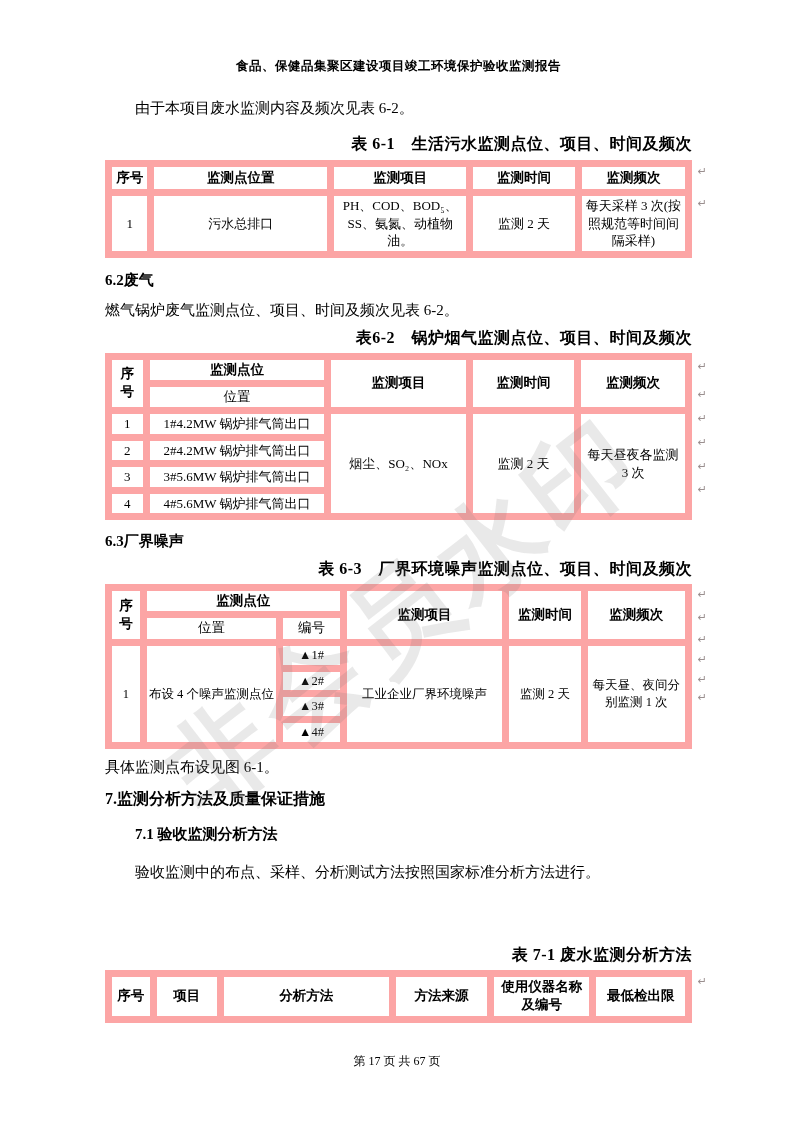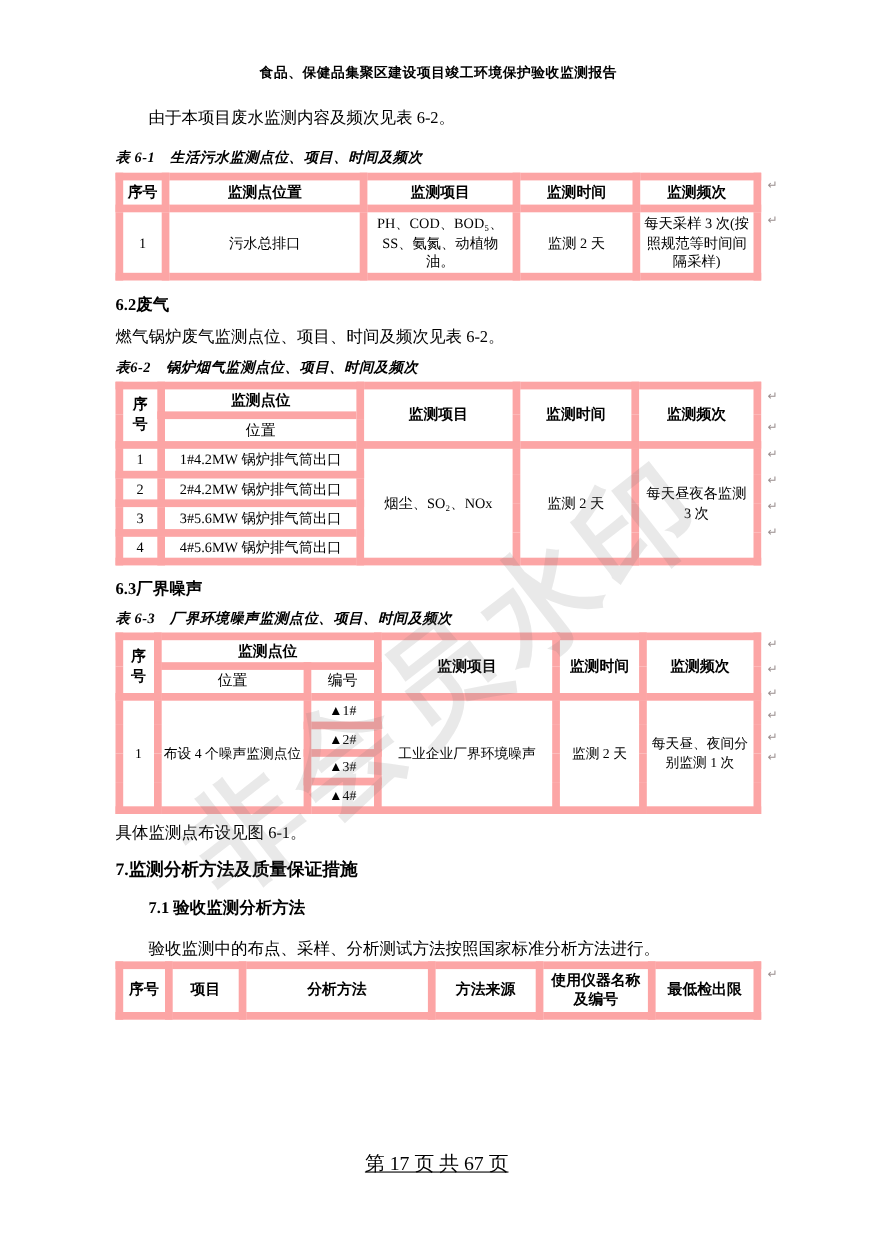--- a/index.html
+++ b/index.html
@@ -20,25 +20,24 @@
     text-align:center;
     font-size:12.5px;
     font-weight:bold;
     letter-spacing:.5px;
   }
 
   .para{ font-size:15px; line-height:22px; }
   .indent{ text-indent:2em; }
 
   .caption{
-    text-align:left;
-    font-size:13px;
+    text-align:right;
+    font-size:16px;
     font-weight:bold;
     letter-spacing:.5px;
-    font-style:italic;
   }
 
   .table-wrap{ position:relative; }
   table{
     width:100%;
     border-collapse:collapse;
     table-layout:fixed;
     font-size:13px;
   }
   th,td{
@@ -93,22 +92,21 @@
     transform-origin:center center;
     pointer-events:none;
     white-space:nowrap;
     z-index:5;
   }
 
   .footer{
     position:absolute;
     left:0; right:0; bottom:52px;
     text-align:center;
-    font-size:18px;
-    text-decoration:underline;
+    font-size:12px;
   }
 
   .mt-intro{ margin-top:22px; }
   .mt-cap61{ margin-top:15px; margin-bottom:5px; }
   .mt-sec62{ margin-top:13px; }
   .mt-p62{ margin-top:9px; }
   .mt-cap62{ margin-top:7px; margin-bottom:4px; }
   .mt-sec63{ margin-top:12px; }
   .mt-p63{ margin-top:9px; }
   .mt-cap63{ margin-top:8px; margin-bottom:4px; }
@@ -270,20 +268,21 @@
     </div>
 
     <p class="para mt-note">具体监测点布设见图 6-1。</p>
 
     <div class="sec-h1 mt-sec7">7.监测分析方法及质量保证措施</div>
 
     <div class="sec-h2 mt-sec71" style="margin-left:30px">7.1 验收监测分析方法</div>
 
     <p class="para indent mt-p71a">验收监测中的布点、采样、分析测试方法按照国家标准分析方法进行。</p>
 
+    <div class="caption mt-cap71">表 7-1 废水监测分析方法</div>
 
     <div class="table-wrap">
       <table class="t71">
         <colgroup>
           <col style="width:7.7%">
             <col style="width:11.6%">
             <col style="width:29.6%">
             <col style="width:17%">
             <col style="width:17.6%">
             <col style="width:16.5%">

